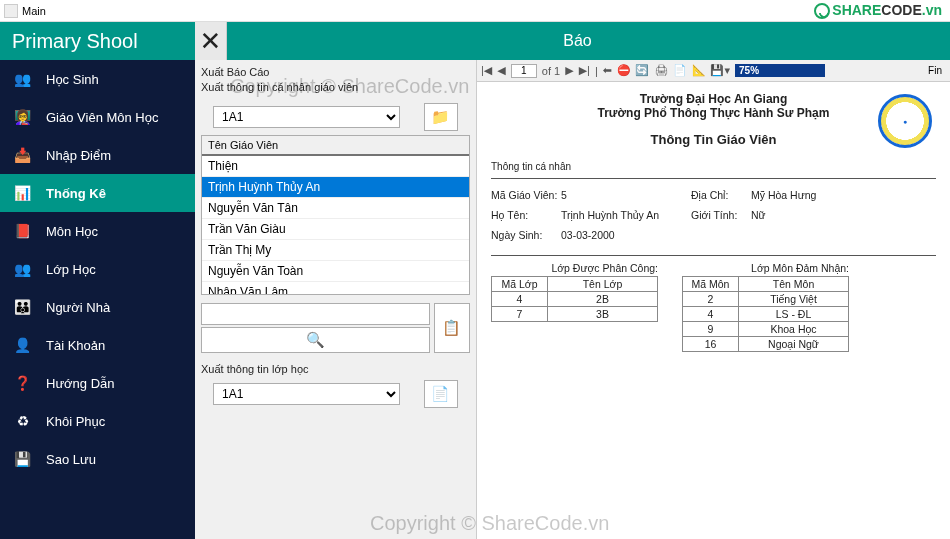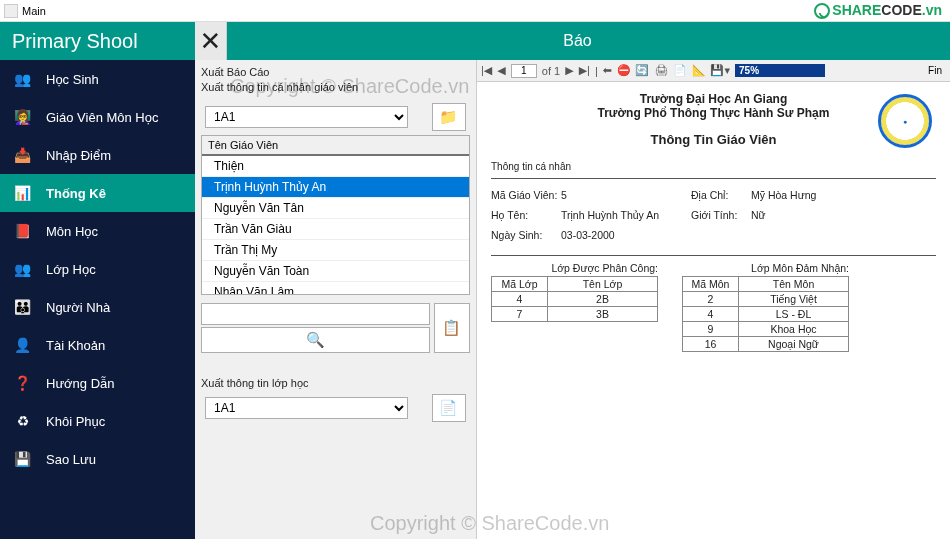--- a/index.html
+++ b/index.html
@@ -17,27 +17,27 @@
 .side-item { display: flex; align-items: center; height: 38px; padding: 0 12px; font-size: 13px; cursor: pointer; }
 .side-item.active { background: #009688; font-weight: 600; }
 .side-icon { width: 22px; margin-right: 12px; font-size: 14px; text-align: center; }
 .main { flex: 1; display: flex; flex-direction: column; background: #f0f0f0; }
 .topbar { height: 38px; background: #009688; color: #fff; display: flex; align-items: center; }
 .topbar .close-x { width: 32px; height: 38px; background: #e8e8e8; color: #222; font-size: 26px; display: flex; align-items: center; justify-content: center; cursor: pointer; border-right:1px solid #ccc;}
 .topbar-title { flex: 1; text-align: center; font-size: 16px; font-weight: 500; padding-right: 22px; }
 .content { flex: 1; display: flex; overflow: hidden; }
 .left-panel { width: 281px; background: #f0f0f0; padding: 4px 6px 6px 6px; font-size: 11px; display:flex; flex-direction:column; }
 .lbl { font-size: 11px; color: #222; margin: 2px 0 1px 0; }
-.row { display: flex; align-items: center; gap: 24px; margin: 4px 4px; }
+.row { display: flex; align-items: center; gap: 24px; margin: 4px 12px; }
 select, input[type=text] { font-size: 12px; padding: 2px 4px; background: #fff; border: 1px solid #adadad; height: 22px; }
 .combo { flex: 1; }
 .iconbtn { width: 34px; height: 28px; background: #fff; border: 1px solid #adadad; display: flex; align-items: center; justify-content: center; cursor: pointer; font-size: 15px; }
 .listview { background: #fff; border: 1px solid #adadad; height: 160px; overflow-y: scroll; position: relative; }
 .listview-header { background: #f0f0f0; border-bottom: 2px solid #737373; font-size: 11px; padding: 3px 6px; position: sticky; top:0; }
-.listview-row { font-size: 12px; padding: 3px 12px; border-bottom: 1px solid #eee; cursor: default; }
+.listview-row { font-size: 12px; padding: 3px 6px; border-bottom: 1px solid #eee; cursor: default; }
 .listview-row.selected { background: #0078d7; color: #fff; }
 .search-row { display:flex; gap:4px; margin-top:8px;}
 .search-input-wrap{flex:1; display:flex; flex-direction:column; gap:2px;}
 .search-box { height:22px; border:1px solid #adadad; background:#fff;}
 .search-btn { height:26px; border:1px solid #adadad; background:#fff; display:flex;align-items:center;justify-content:center; cursor:pointer; font-size:15px;}
 .right-panel { flex: 1; background: #fff; border-left: 1px solid #ccc; display:flex; flex-direction:column; }
 .rpt-toolbar { height: 22px; background: #f0f0f0; border-bottom: 1px solid #ccc; display: flex; align-items: center; padding: 0 4px; font-size: 10px; gap: 5px; }
 .rpt-toolbar button, .rpt-toolbar span.tb { background: none; border: none; font-size: 11px; cursor: pointer; color: #555; }
 .rpt-toolbar .pgbox { width: 26px; height: 14px; border: 1px solid #adadad; text-align: center; font-size:10px; background:#fff;}
 .rpt-toolbar .zoom { background: #0a3b8c; color: #fff; font-size: 10px; padding: 1px 4px; width: 90px; display:inline-block;font-weight:bold;}
@@ -158,21 +158,21 @@
           <div class="search-input-wrap">
             <input type="text" class="search-box" style="">
             <div class="search-btn">
                 <span>🔍</span>
               </div>
           </div>
           <div class="iconbtn" style="height:50px;width:36px;">
               <span>📋</span>
             </div>
         </div>
-        <div class="lbl" style="margin-top:24px;">Xuất thông tin lớp học</div>
+        <div class="lbl" style="margin-top:10px;">Xuất thông tin lớp học</div>
         <div class="row">
           <select class="combo"><option>1A1</option></select>
           <div class="iconbtn">
               <span>📄</span>
             </div>
         </div>
       </div>
 
       <div class="right-panel">
         <div class="rpt-toolbar">

